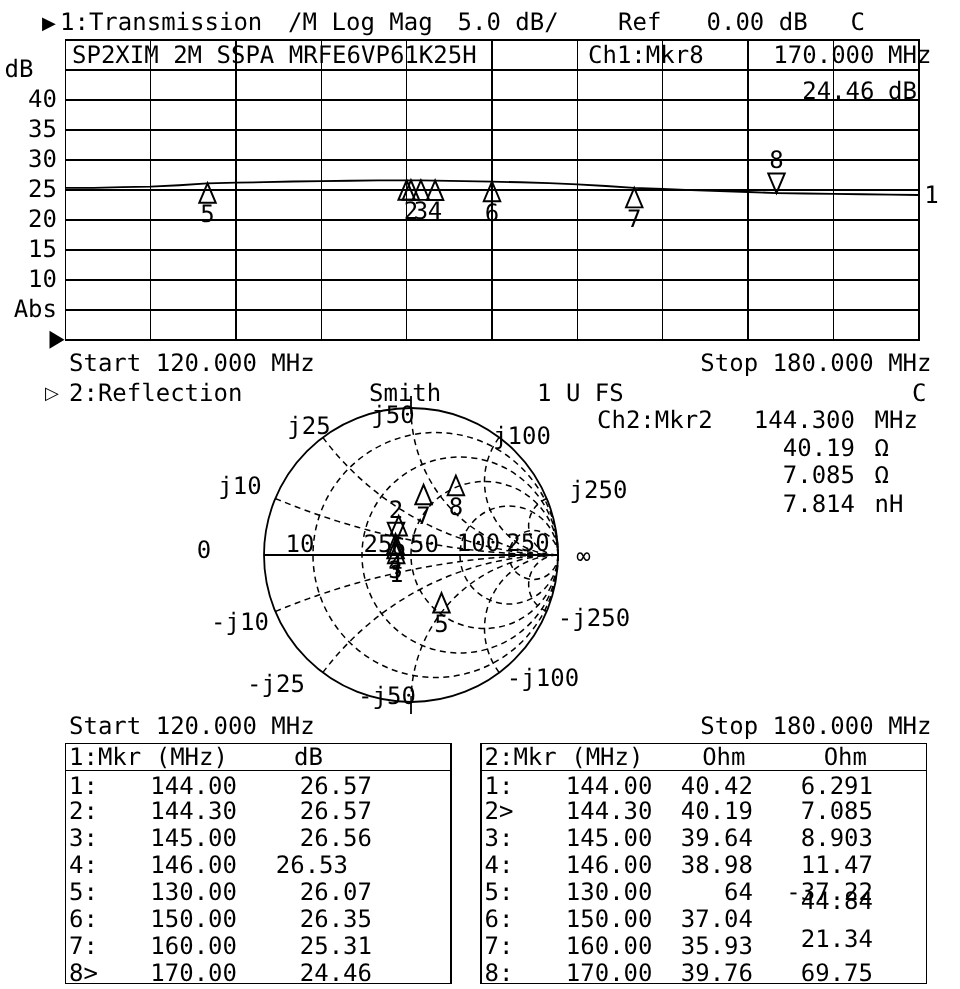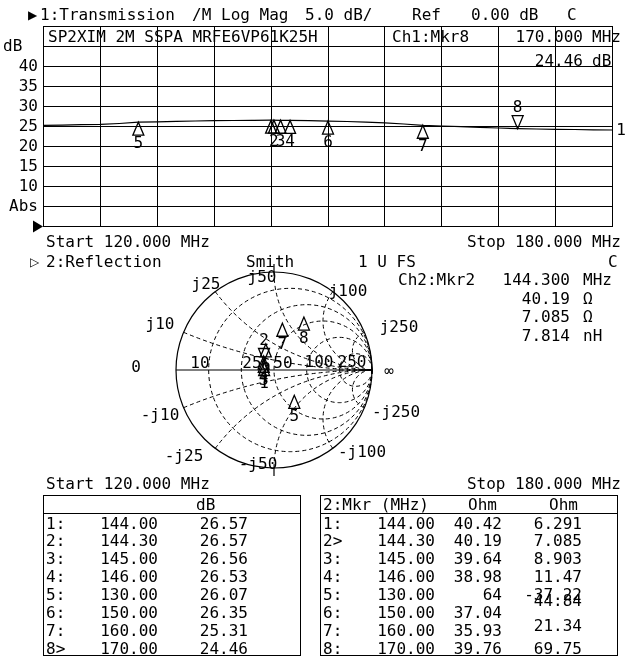--- a/index.html
+++ b/index.html
@@ -125,20 +125,21 @@
   <span class="t" style="left:583px;top:309px;">Ω</span>
   <span class="t rr" style="left:570px;top:328px;">7.814</span>
   <span class="t" style="left:583px;top:328px;">nH</span>
 
   <span class="t c" style="left:136px;top:367px;">0</span>
   <span class="t c" style="left:389px;top:371px;">∞</span>
 
   <span class="t" style="left:46px;top:476px;">Start 120.000 MHz</span>
   <span class="t rr" style="left:621px;top:476px;">Stop 180.000 MHz</span>
 
+  <span class="t" style="left:46px;top:497px;">1:Mkr (MHz)</span>
   <span class="t" style="left:196px;top:497px;">dB</span>
   <span class="t" style="left:323px;top:497px;">2:Mkr (MHz)</span>
   <span class="t rr" style="left:497px;top:497px;">Ohm</span>
   <span class="t rr" style="left:578px;top:497px;">Ohm</span>
 <span class="t c" style="left: 273.945px; top: 141.22px;">2</span>
     <span class="t c" style="left: 280.583px; top: 141.26px;">3</span>
     <span class="t c" style="left: 290.067px; top: 141.38px;">4</span>
     <span class="t c" style="left: 138.333px; top: 143.22px;">5</span>
     <span class="t c" style="left: 328px; top: 142.1px;">6</span>
     <span class="t c" style="left: 422.833px; top: 146.26px;">7</span>
@@ -170,21 +171,21 @@
     <span class="t rr" style="left: 158px; top: 515.5px;">144.00</span>
     <span class="t rr" style="left: 248px; top: 515.5px;">26.57</span>
     <span class="t" style="left: 46px; top: 533.4px;">2:</span>
     <span class="t rr" style="left: 158px; top: 533.4px;">144.30</span>
     <span class="t rr" style="left: 248px; top: 533.4px;">26.57</span>
     <span class="t" style="left: 46px; top: 551.3px;">3:</span>
     <span class="t rr" style="left: 158px; top: 551.3px;">145.00</span>
     <span class="t rr" style="left: 248px; top: 551.3px;">26.56</span>
     <span class="t" style="left: 46px; top: 569.2px;">4:</span>
     <span class="t rr" style="left: 158px; top: 569.2px;">146.00</span>
-    <span class="t rr" style="left: 248px; top: 569.2px; text-align: right;">26.53</span>
+    <span class="t rr" style="left: 232px; top: 569.2px; text-align: right;">26.53</span>
     <span class="t" style="left: 46px; top: 587.1px;">5:</span>
     <span class="t rr" style="left: 158px; top: 587.1px;">130.00</span>
     <span class="t rr" style="left: 248px; top: 587.1px;">26.07</span>
     <span class="t" style="left: 46px; top: 605px;">6:</span>
     <span class="t rr" style="left: 158px; top: 605px;">150.00</span>
     <span class="t rr" style="left: 248px; top: 605px;">26.35</span>
     <span class="t" style="left: 46px; top: 622.9px;">7:</span>
     <span class="t rr" style="left: 158px; top: 622.9px;">160.00</span>
     <span class="t rr" style="left: 248px; top: 622.9px;">25.31</span>
     <span class="t" style="left: 46px; top: 640.8px;">8&gt;</span>

